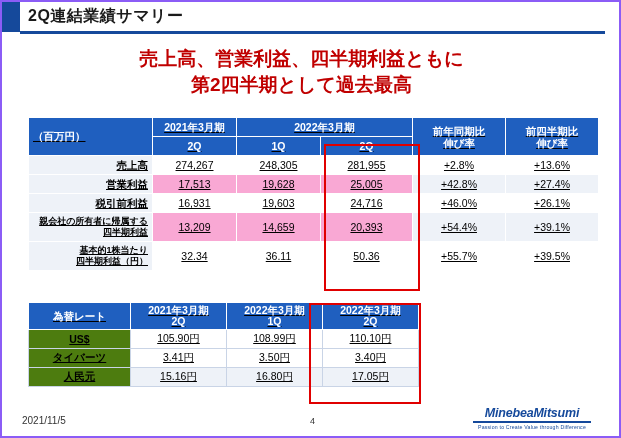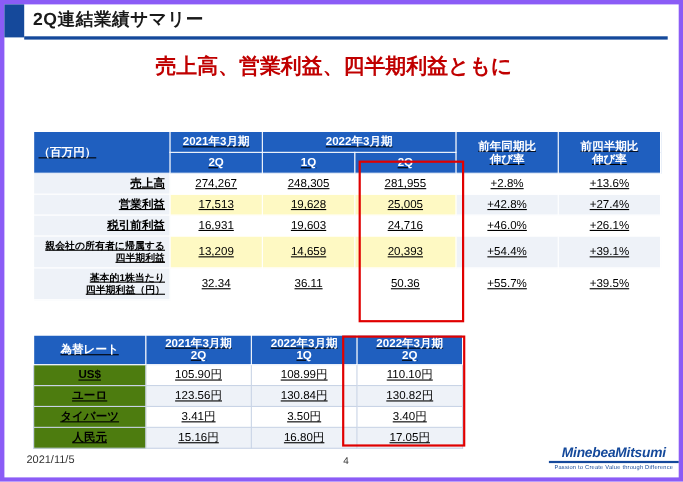--- a/index.html
+++ b/index.html
@@ -12,21 +12,21 @@
     font-family: "Liberation Sans", sans-serif;
     background: #ffffff;
     position: relative;
     overflow: hidden;
   }
   .slide {
     position: relative;
     width: 621px;
     height: 438px;
     box-sizing: border-box;
-    border: 4px solid #8b5cf6;
+    border: 2px solid #8b5cf6;
     background: #ffffff;
   }
   
   .title-bar {
     position: absolute;
     left: 0;
     top: 0;
     width: 621px;
     height: 30px;
   }
@@ -117,21 +117,21 @@
     line-height: 11px;
   }
   .num {
     background: #ffffff;
     color: #000000;
     text-align: center;
     font-size: 12px;
     border: 1px solid #c9d4e6;
   }
   .num.alt {
-    background: #fef9c3;
+    background: #f9a8d4;
   }
   .pct {
     background: #ffffff;
     color: #000000;
     text-align: center;
     font-size: 12px;
     border: 1px solid #c9d4e6;
   }
   .pct.alt {
     background: #eef2f8;
@@ -205,21 +205,21 @@
     position: absolute;
     left: 0;
     bottom: 10px;
     width: 621px;
     text-align: center;
     font-size: 9px;
     color: #333333;
   }
   .logo {
     position: absolute;
-    right: 0;
+    right: 28px;
     bottom: 6px;
     width: 118px;
     text-align: center;
     margin-top: 12px;
   }
   .logo-name {
     font-size: 12.5px;
     font-weight: bold;
     font-style: italic;
     color: #15499b;
@@ -243,20 +243,21 @@
 <div class="slide">
 
   <div class="title-bar">
     <div class="title-blue-block"></div>
     <div class="title-text">2Q連結業績サマリー</div>
     <div class="title-rule"></div>
   </div>
 
   <div class="headline">
     <div>売上高、営業利益、四半期利益ともに</div>
+    <div>第2四半期として過去最高</div>
   </div>
 
   <table class="main-table">
     <colgroup>
       <col style="width:124px">
       <col style="width:84px">
       <col style="width:84px">
       <col style="width:92px">
       <col style="width:93px">
       <col style="width:93px">
@@ -357,26 +358,20 @@
           <div>2Q</div>
         </td>
       </tr>
       <tr>
         <td class="fx-label">US$</td>
         <td class="fx-val">105.90円</td>
         <td class="fx-val">108.99円</td>
         <td class="fx-val">110.10円</td>
       </tr>
       <tr>
-        <td class="fx-label">ユーロ</td>
-        <td class="fx-val alt">123.56円</td>
-        <td class="fx-val alt">130.84円</td>
-        <td class="fx-val alt">130.82円</td>
-      </tr>
-      <tr>
         <td class="fx-label">タイバーツ</td>
         <td class="fx-val">3.41円</td>
         <td class="fx-val">3.50円</td>
         <td class="fx-val">3.40円</td>
       </tr>
       <tr>
         <td class="fx-label">人民元</td>
         <td class="fx-val alt">15.16円</td>
         <td class="fx-val alt">16.80円</td>
         <td class="fx-val alt">17.05円</td>

